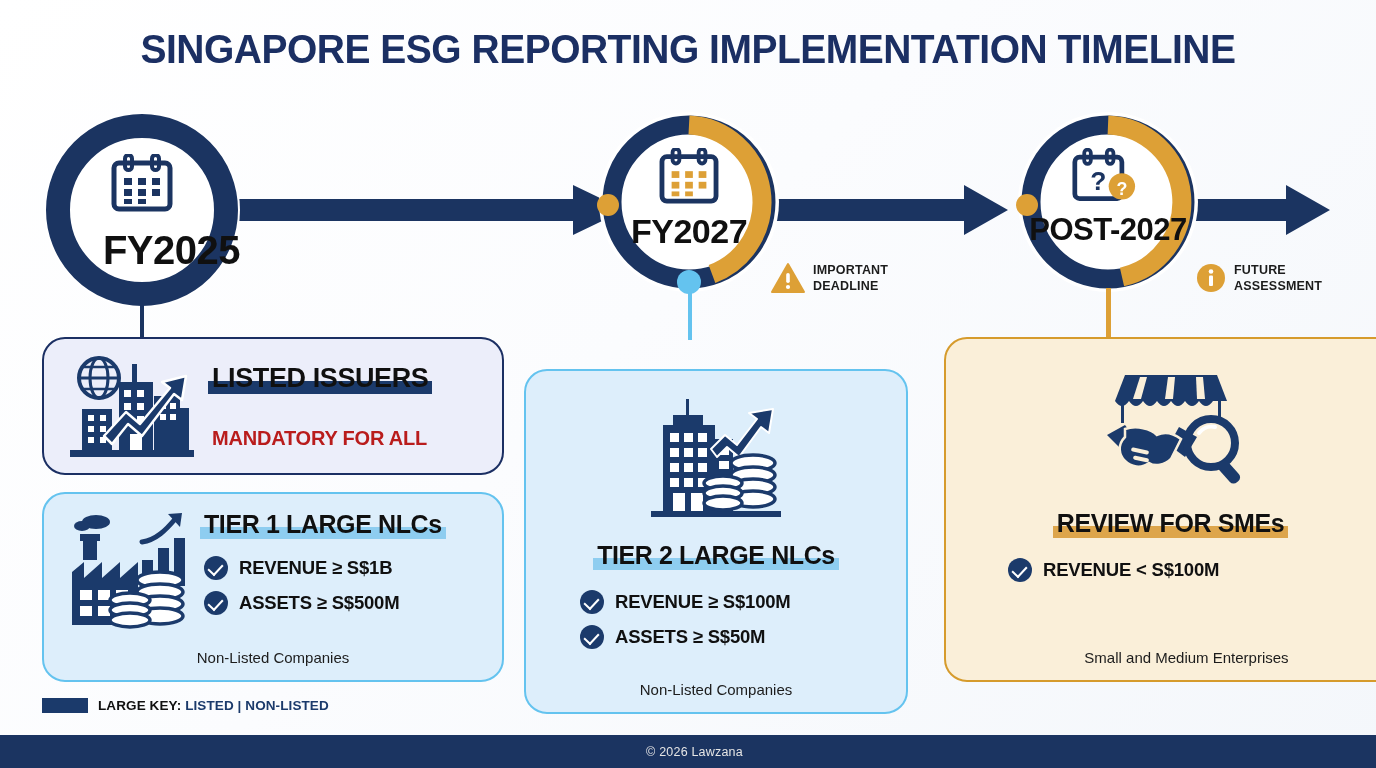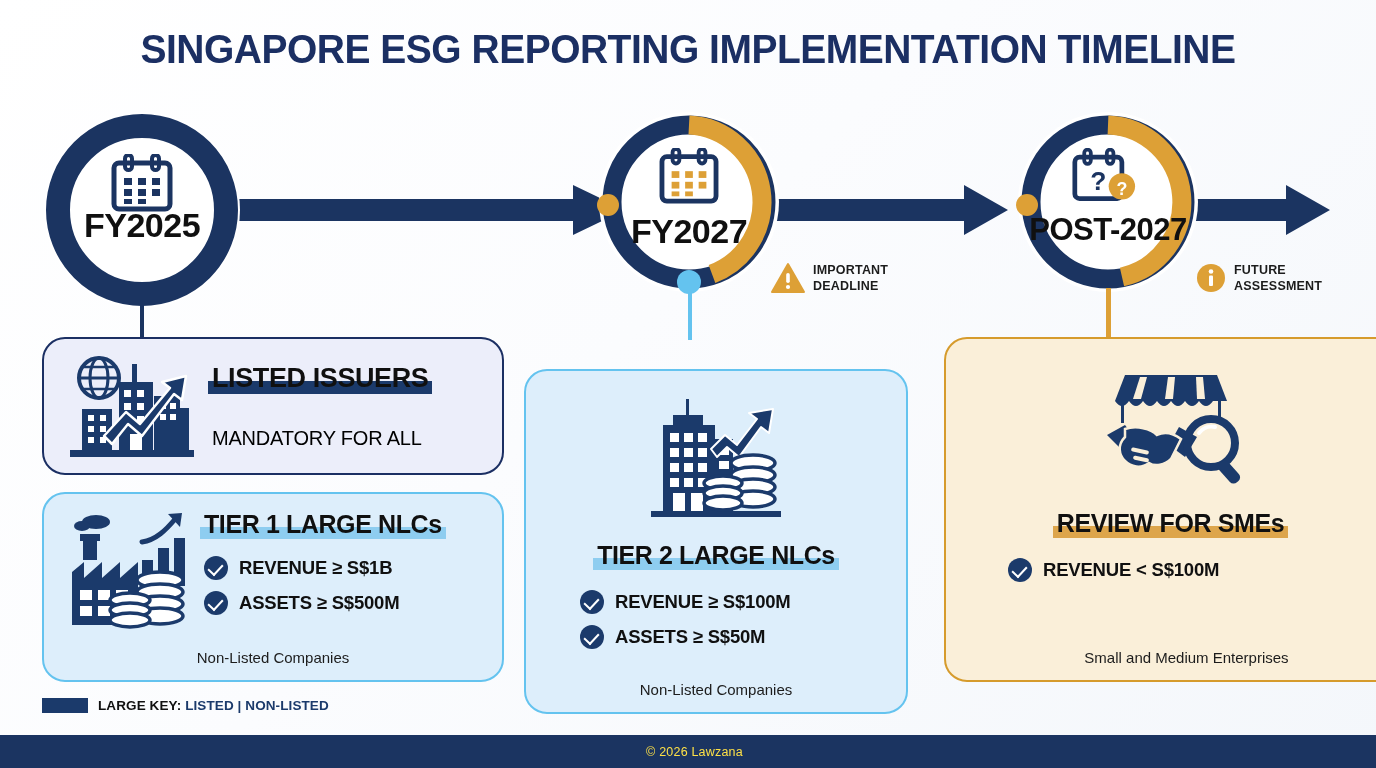--- a/index.html
+++ b/index.html
@@ -110,21 +110,21 @@
   #key-swatch { width: 46px; height: 15px; background: #1b3a6b; }
   #key-text { font-size: 13.5px; font-weight: bold; color: #111111; letter-spacing: 0.1px; }
   #key-text .navy { color: #1b3a6b; }
 
   
   #footer {
     position: absolute; left: 0; bottom: 0; width: 1376px; height: 33px;
     background: #1b3461;
     display: flex; align-items: center; justify-content: center;
   }
-  #footer-text { font-size: 12.5px; color: #fde047; letter-spacing: 0.2px; padding-left: 13px; }
+  #footer-text { font-size: 12.5px; color: #e5e5e5; letter-spacing: 0.2px; padding-left: 13px; }
 </style>
 </head>
 <body>
 
 <div id="stage">
 
   <div id="title">SINGAPORE ESG REPORTING IMPLEMENTATION TIMELINE</div>
 
   <div id="timeline">
 
@@ -153,21 +153,21 @@
           <rect x="13" y="24" width="8" height="7"></rect>
             <rect x="27" y="24" width="8" height="7"></rect>
             <rect x="41" y="24" width="8" height="7"></rect>
           <rect x="13" y="35" width="8" height="7"></rect>
             <rect x="27" y="35" width="8" height="7"></rect>
             <rect x="41" y="35" width="8" height="7"></rect>
           <rect x="13" y="45" width="8" height="5"></rect>
             <rect x="27" y="45" width="8" height="5"></rect>
         </g>
       </svg>
-      <div class="node-label" style="top:94px; font-size:34px;">FY2025</div>
+      <div class="node-label" style="top:116px; font-size:40px;text-align:right;">FY2025</div>
     </div>
 
     <div class="stem" style="left:140px; top:300px; width:4px; height:40px; background:#1b3461;"></div>
 
     <div class="node" style="left:599px; top:112px; width:180px; height:180px;">
       <svg class="ring" viewBox="0 0 180 180">
         <circle cx="90" cy="90" r="77" fill="none" stroke="#1b3461" stroke-width="19"></circle>
         <path d="M90,13 A77,77 0 0,1 113,162" fill="none" stroke="#dda036" stroke-width="19"></path>
       </svg>
       <div class="ring-dot" style="left:-2px; top:82px; width:22px; height:22px; background:#dda036;"></div>
@@ -283,21 +283,21 @@
         <rect x="112" y="54" width="11" height="42"></rect>
 
         <path d="M38,82 L60,58 L74,70 L104,34 L96,28 L120,22 L116,46 L108,40 L76,82 L62,70 L46,90 Z" fill="#1b3a6b" stroke="#ffffff" stroke-width="2.5" stroke-linejoin="round"></path>
       </g>
     </svg>
     <div style="margin-left:14px;">
       <div class="hl-title" style="font-size:27px; letter-spacing:-0.4px;">
         <span class="hl-bar" style="background:#1b3a6b; height:13px; bottom:0px;"></span>
         <span class="hl-txt">LISTED ISSUERS</span>
       </div>
-      <div style="margin-top:33px; font-size:20px; font-weight:normal; color:#000000; letter-spacing:-0.2px;">MANDATORY FOR ALL</div>
+      <div style="margin-top:33px; font-size:20px; font-weight:bold; color:#b91c1c; letter-spacing:-0.2px;">MANDATORY FOR ALL</div>
     </div>
   </div>
 
   <div class="card" id="card-tier1">
     <svg style="margin:16px 0 0 20px; flex:0 0 auto;" width="132" height="125" viewBox="0 0 132 125">
       <g fill="#1b3a6b">
 
         <ellipse cx="32" cy="12" rx="14" ry="7"></ellipse>
         <ellipse cx="18" cy="16" rx="8" ry="5"></ellipse>
 

